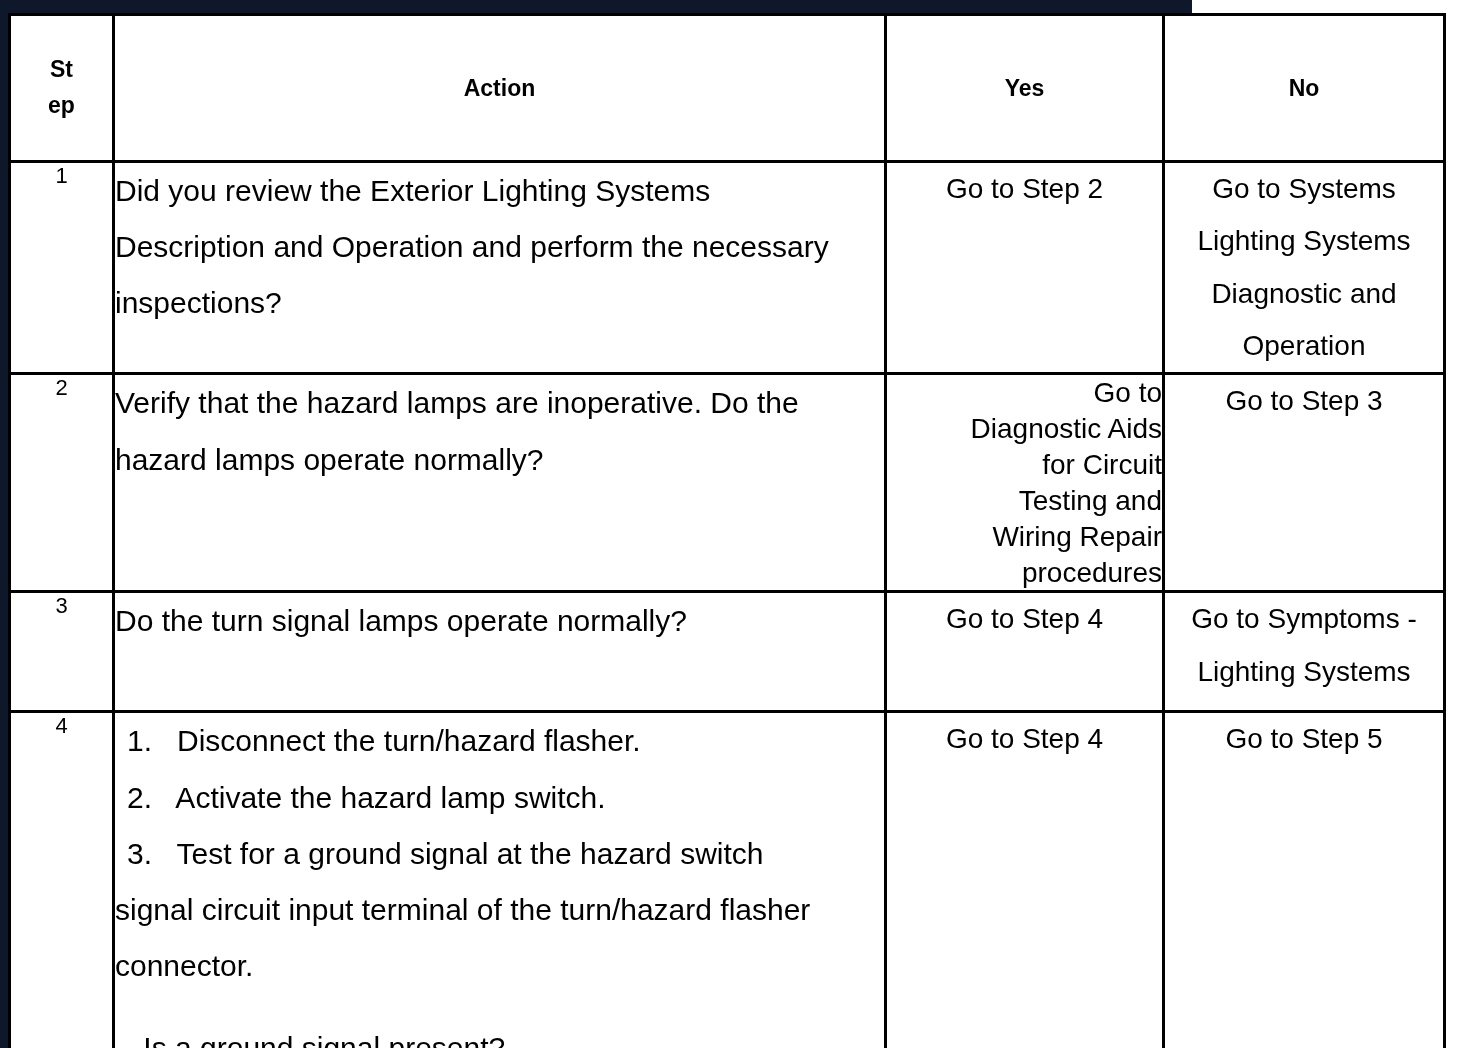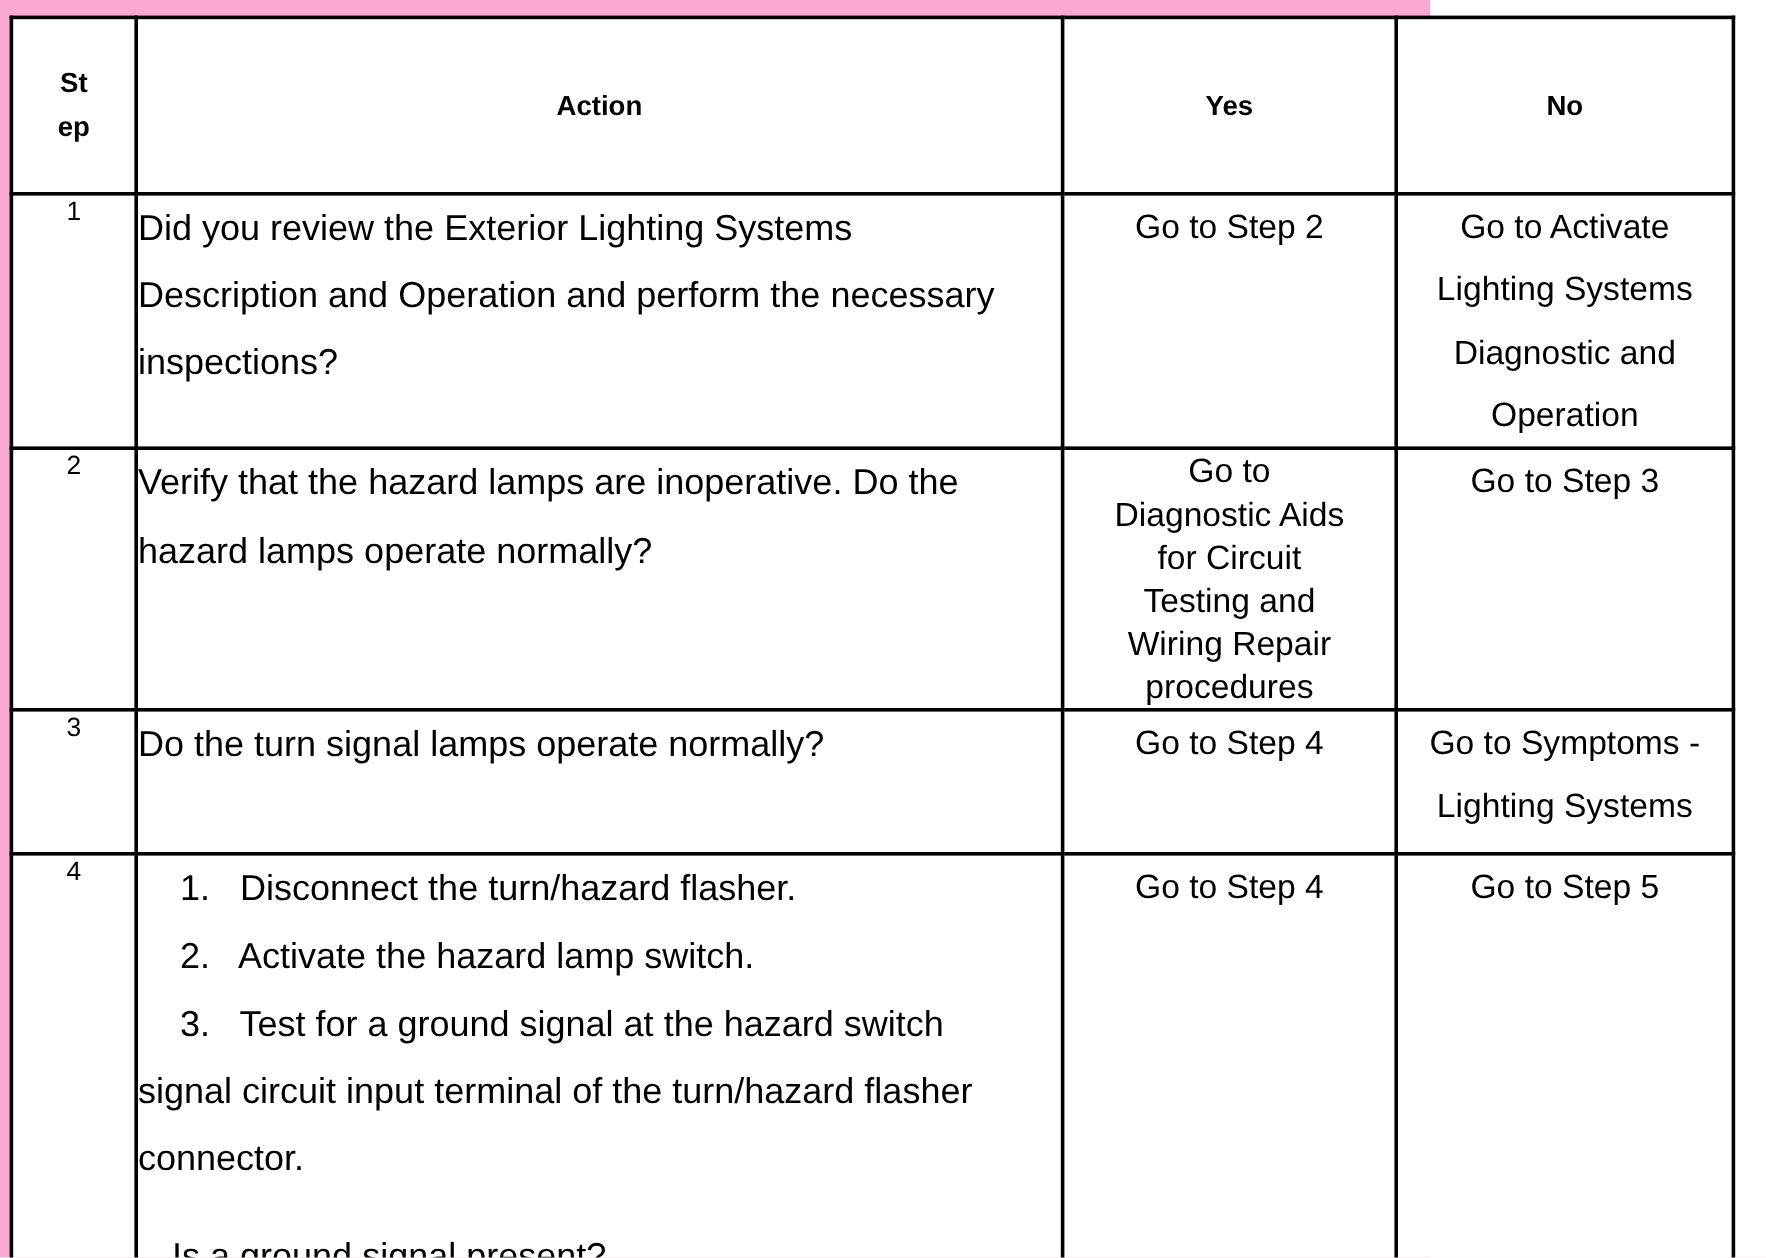--- a/index.html
+++ b/index.html
@@ -12,21 +12,21 @@
     height: 1048px;
     font-family: "Liberation Sans", sans-serif;
     color: #000000;
     overflow: hidden;
   }
 
   .page {
     position: relative;
     width: 1192px;
     height: 1048px;
-    background: #f9a8d4;
+    background: #0f172a;
   }
 
   .diag-table {
     position: absolute;
     left: 8px;
     top: 13px;
     width: 1435px;
     border-collapse: collapse;
     table-layout: fixed;
   }
@@ -71,21 +71,21 @@
   .action-cell {
     font-size: 30px;
     line-height: 1.87;
     padding: 18px 14px 10px 24px;
   }
   .action-cell .ln { display: block; white-space: pre; }
 
   .action-cell .num-item {
     display: block;
     white-space: pre;
-    padding-left: 35px;
+    padding-left: 12px;
   }
   .action-cell .blank-ln {
     display: block;
     height: 26px;
   }
   .action-cell .indent1 {
     display: block;
     white-space: pre;
     padding-left: 20px;
   }
@@ -93,21 +93,21 @@
   .res-cell {
     font-size: 28px;
     text-align: center;
     line-height: 1.87;
   }
   .res-cell .ln { display: block; }
 
   
   .res-top    { vertical-align: top;    padding: 16px 8px 10px; }
   .res-bottom { vertical-align: bottom; padding: 10px 8px 16px; }
-  .res-tight  { vertical-align: top;    padding: 10px 8px 10px; line-height: 1.28; }
+  .res-tight  { vertical-align: top;    padding: 10px 8px 10px; line-height: 1.28; text-align: right; }
 
   
   .row1 td { height: 204px; }
   .row2 td { height: 208px; }
   .row3 td { height: 117px; }
   .row4 td { height: 336px; }
 </style>
 </head>
 <body>
 
@@ -139,21 +139,21 @@
         <td class="step-cell">1</td>
         <td class="action-cell">
           <span class="ln">Did you review the Exterior Lighting Systems</span>
           <span class="ln">Description and Operation and perform the necessary</span>
           <span class="ln">inspections?</span>
         </td>
         <td class="res-cell res-bottom">
           <span class="ln">Go to Step 2</span>
         </td>
         <td class="res-cell res-top">
-          <span class="ln">Go to Activate</span>
+          <span class="ln">Go to Systems</span>
           <span class="ln">Lighting Systems</span>
           <span class="ln">Diagnostic and</span>
           <span class="ln">Operation</span>
         </td>
       </tr>
 
       <tr class="row2">
         <td class="step-cell">2</td>
         <td class="action-cell">
           <span class="ln">Verify that the hazard lamps are inoperative. Do the</span>

